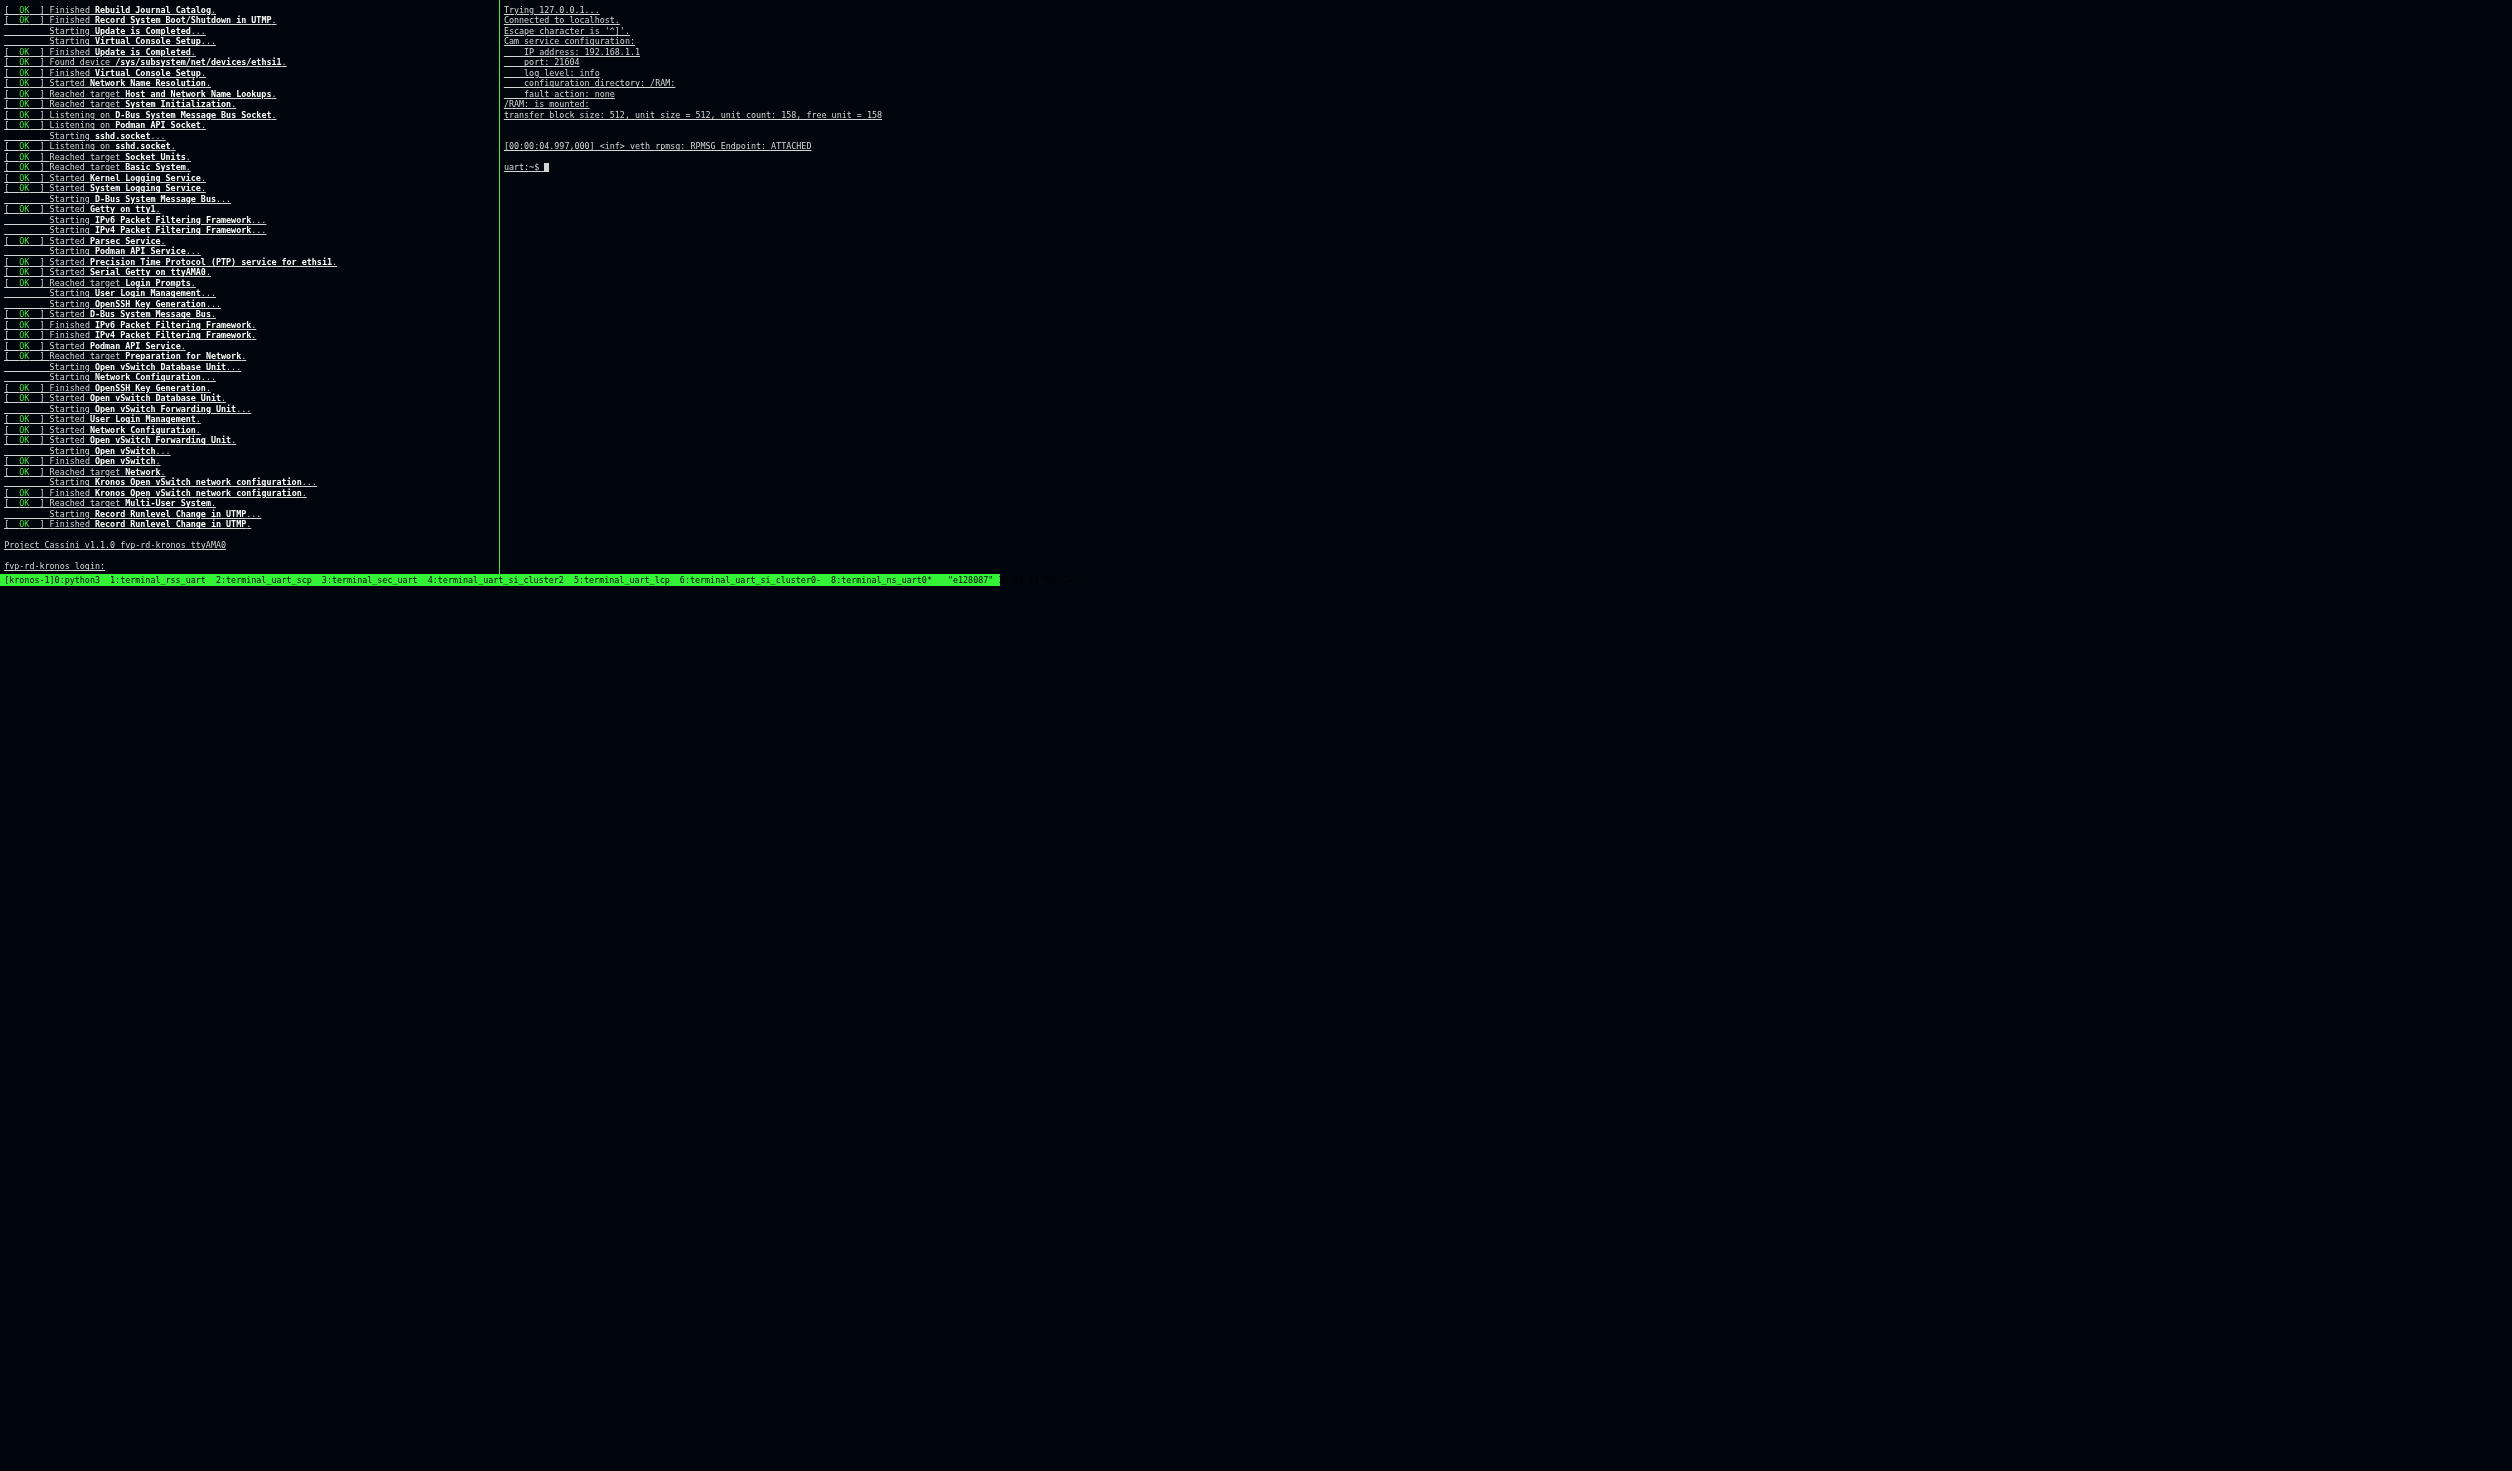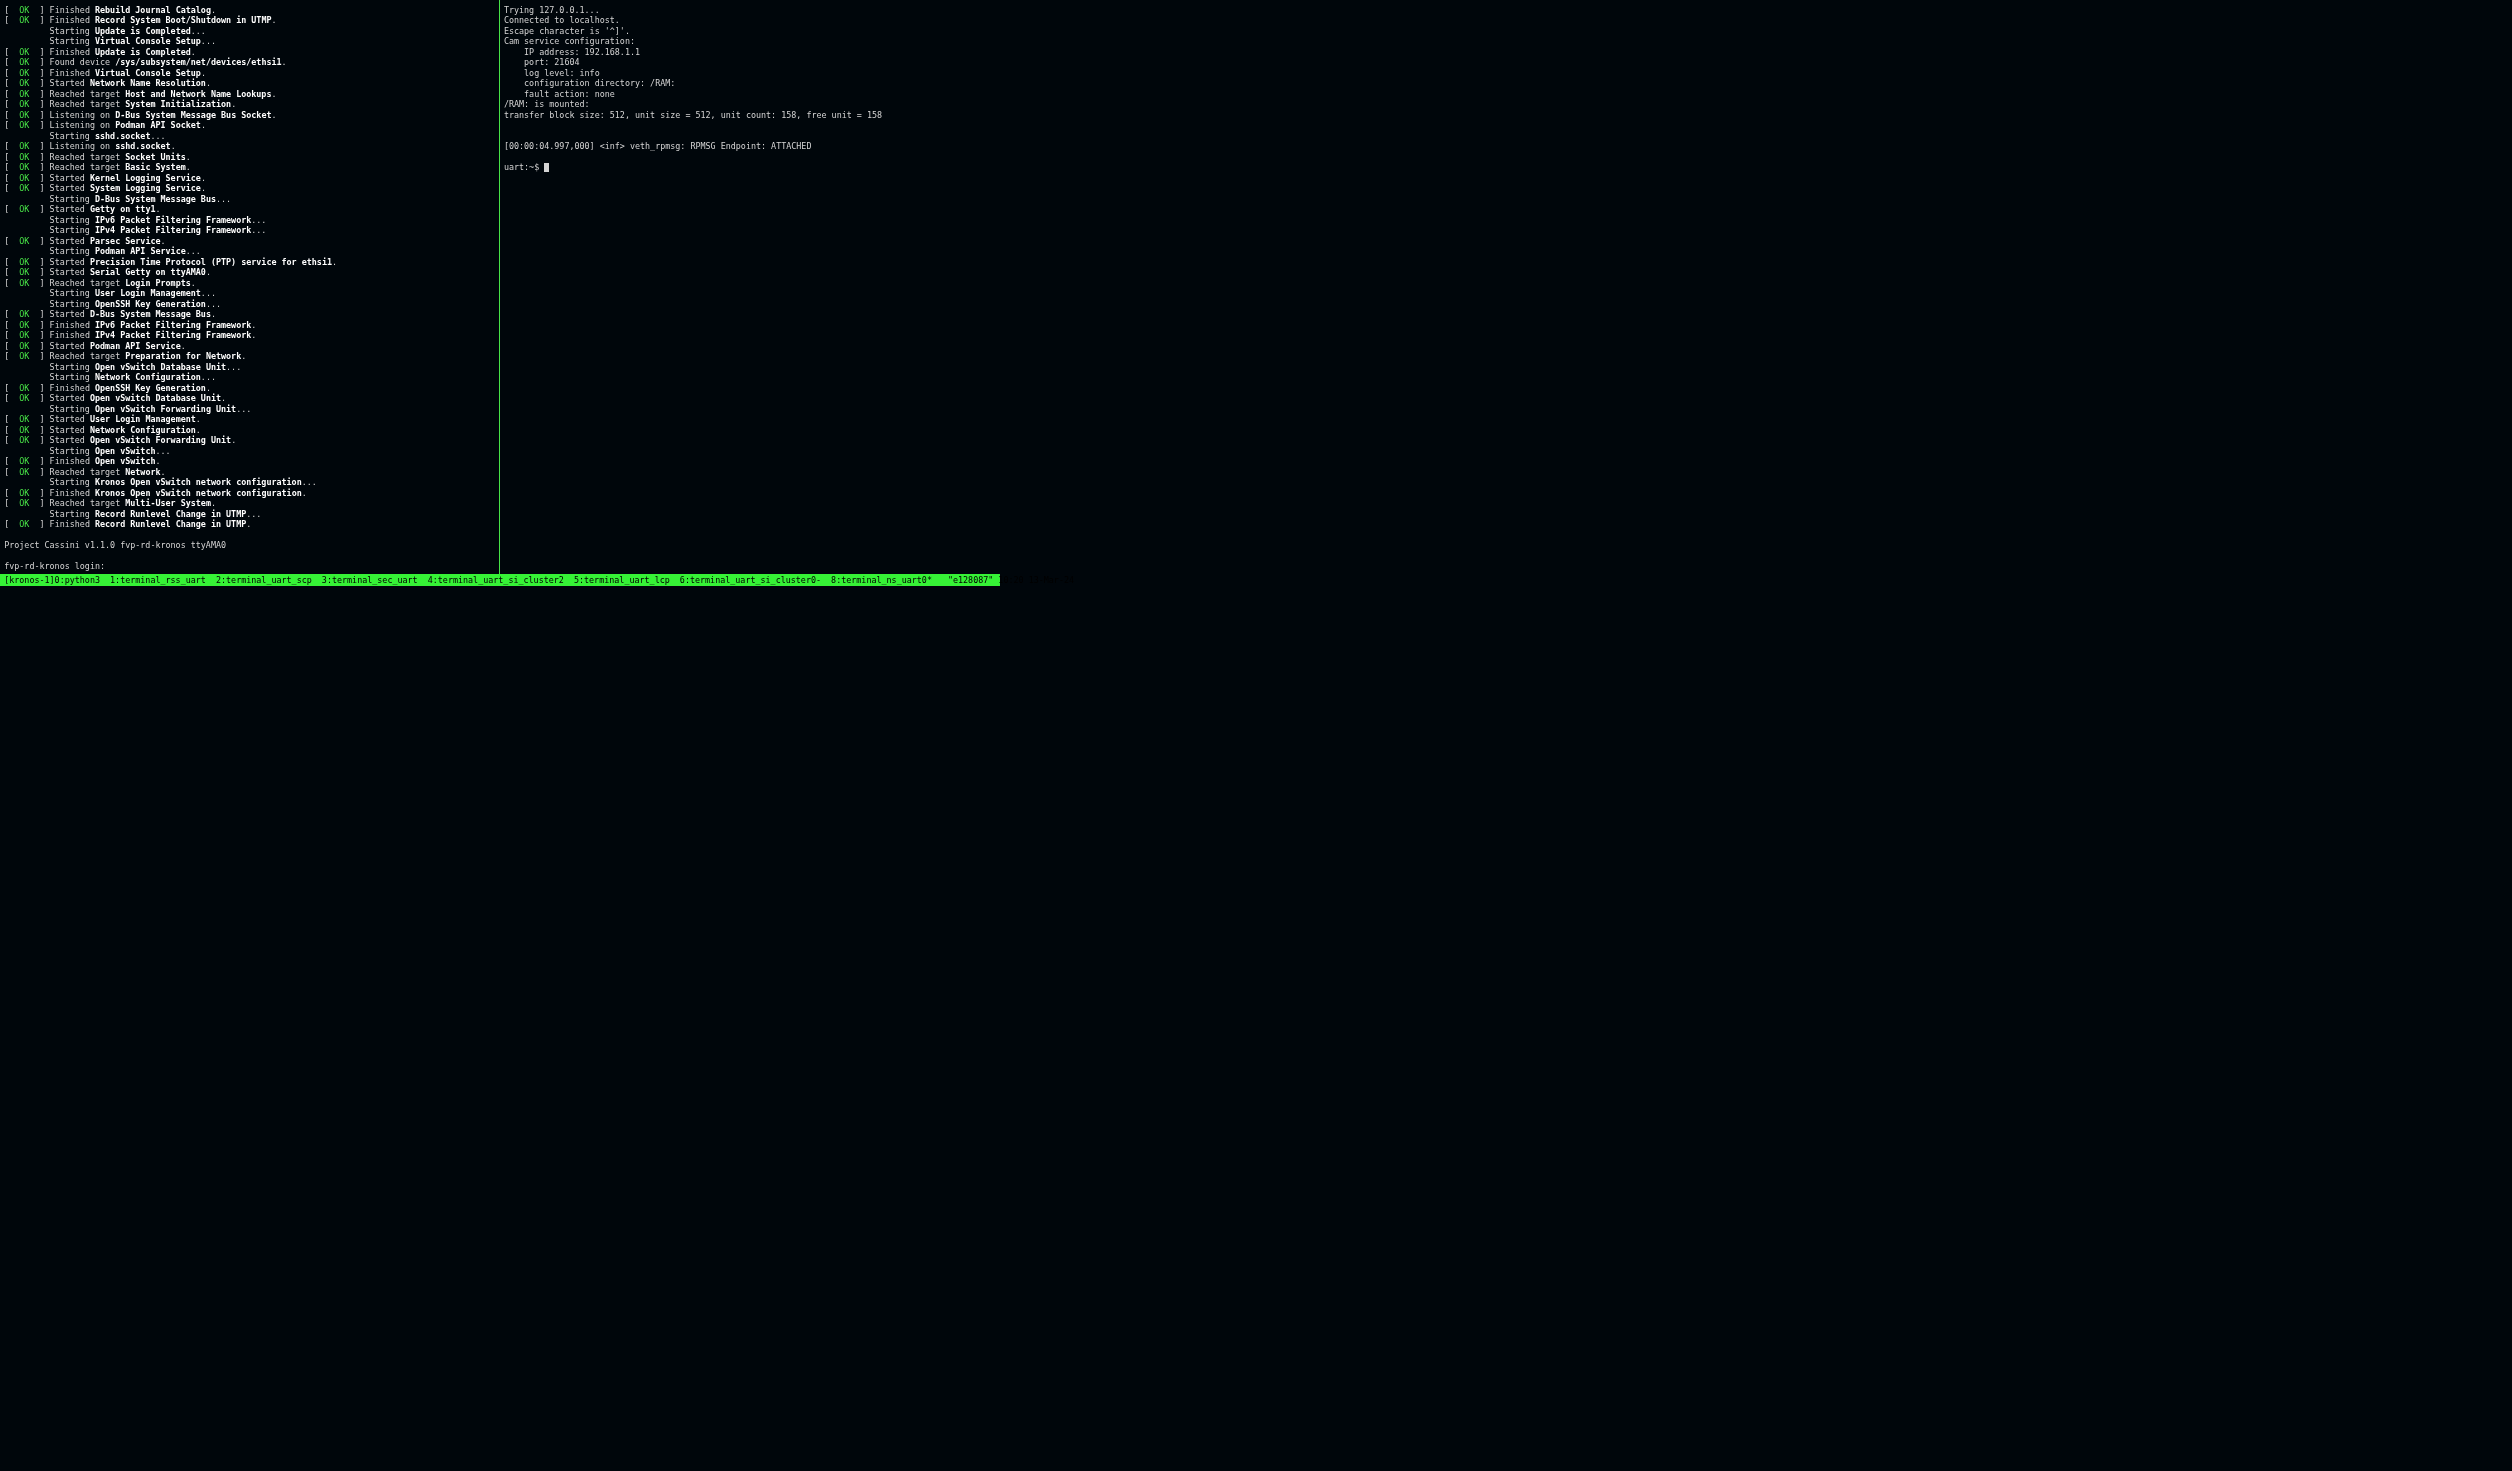--- a/index.html
+++ b/index.html
@@ -22,20 +22,21 @@
   .panes {
     display: flex;
     flex-direction: row;
     width: 100%;
     height: calc(100% - 12px);
   }
   .pane {
     padding: 4.9px 4.2px 0 4.2px;
     white-space: pre;
     overflow: hidden;
+    text-decoration: underline;
   }
   .pane.left  { width: 499px; }
   .divider {
     width: 0.7px;
     background: #47e247;
     flex: 0 0 0.7px;
   }
   .pane.right { flex: 1; }
   .ok   { color: #47e247; }
   .bold { color: #ffffff; font-weight: bold; }

